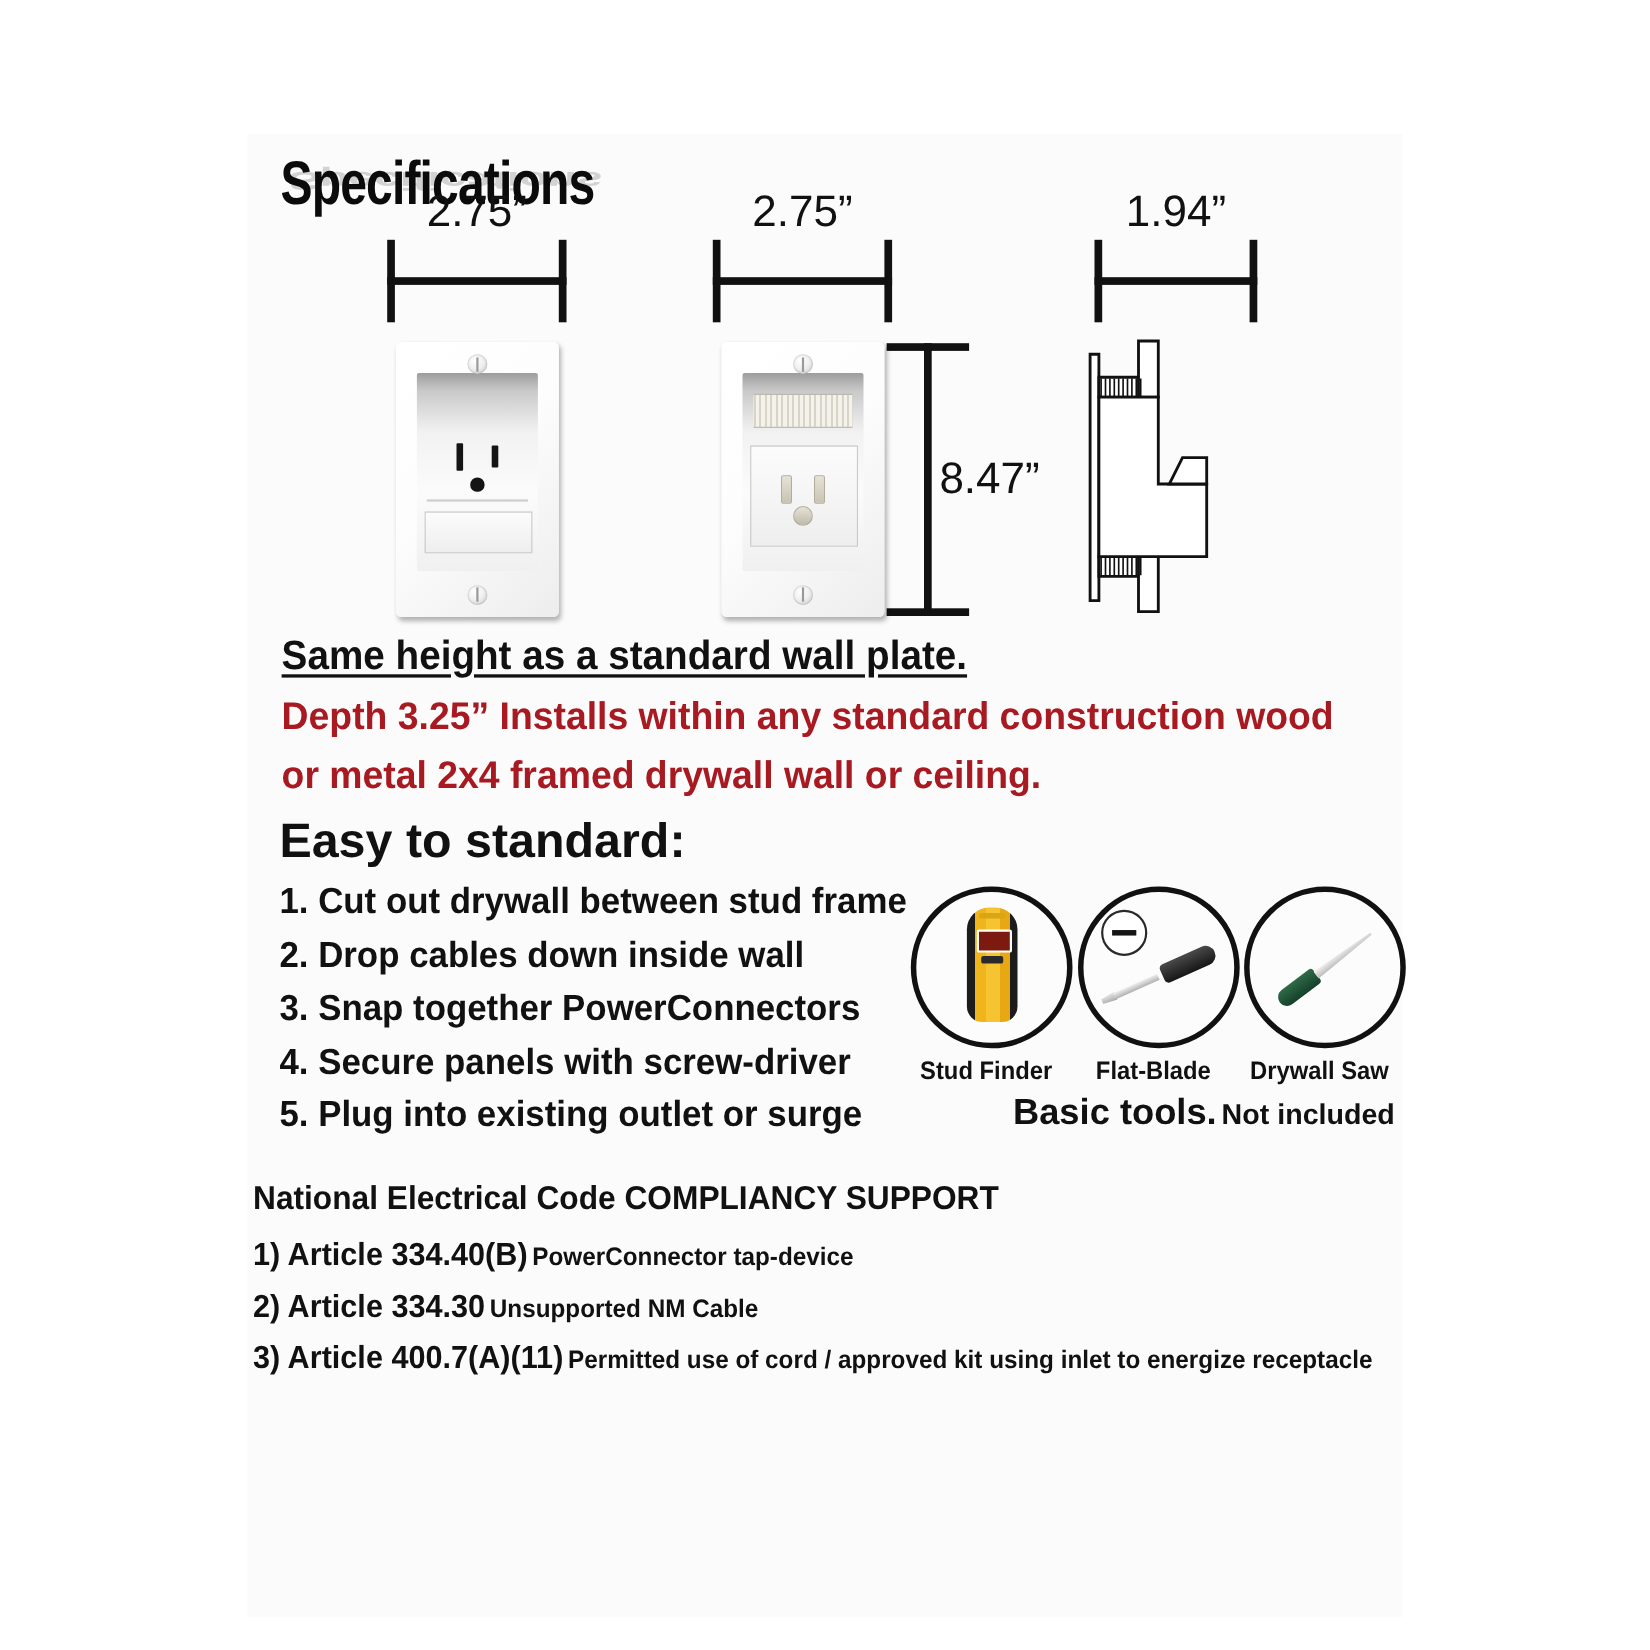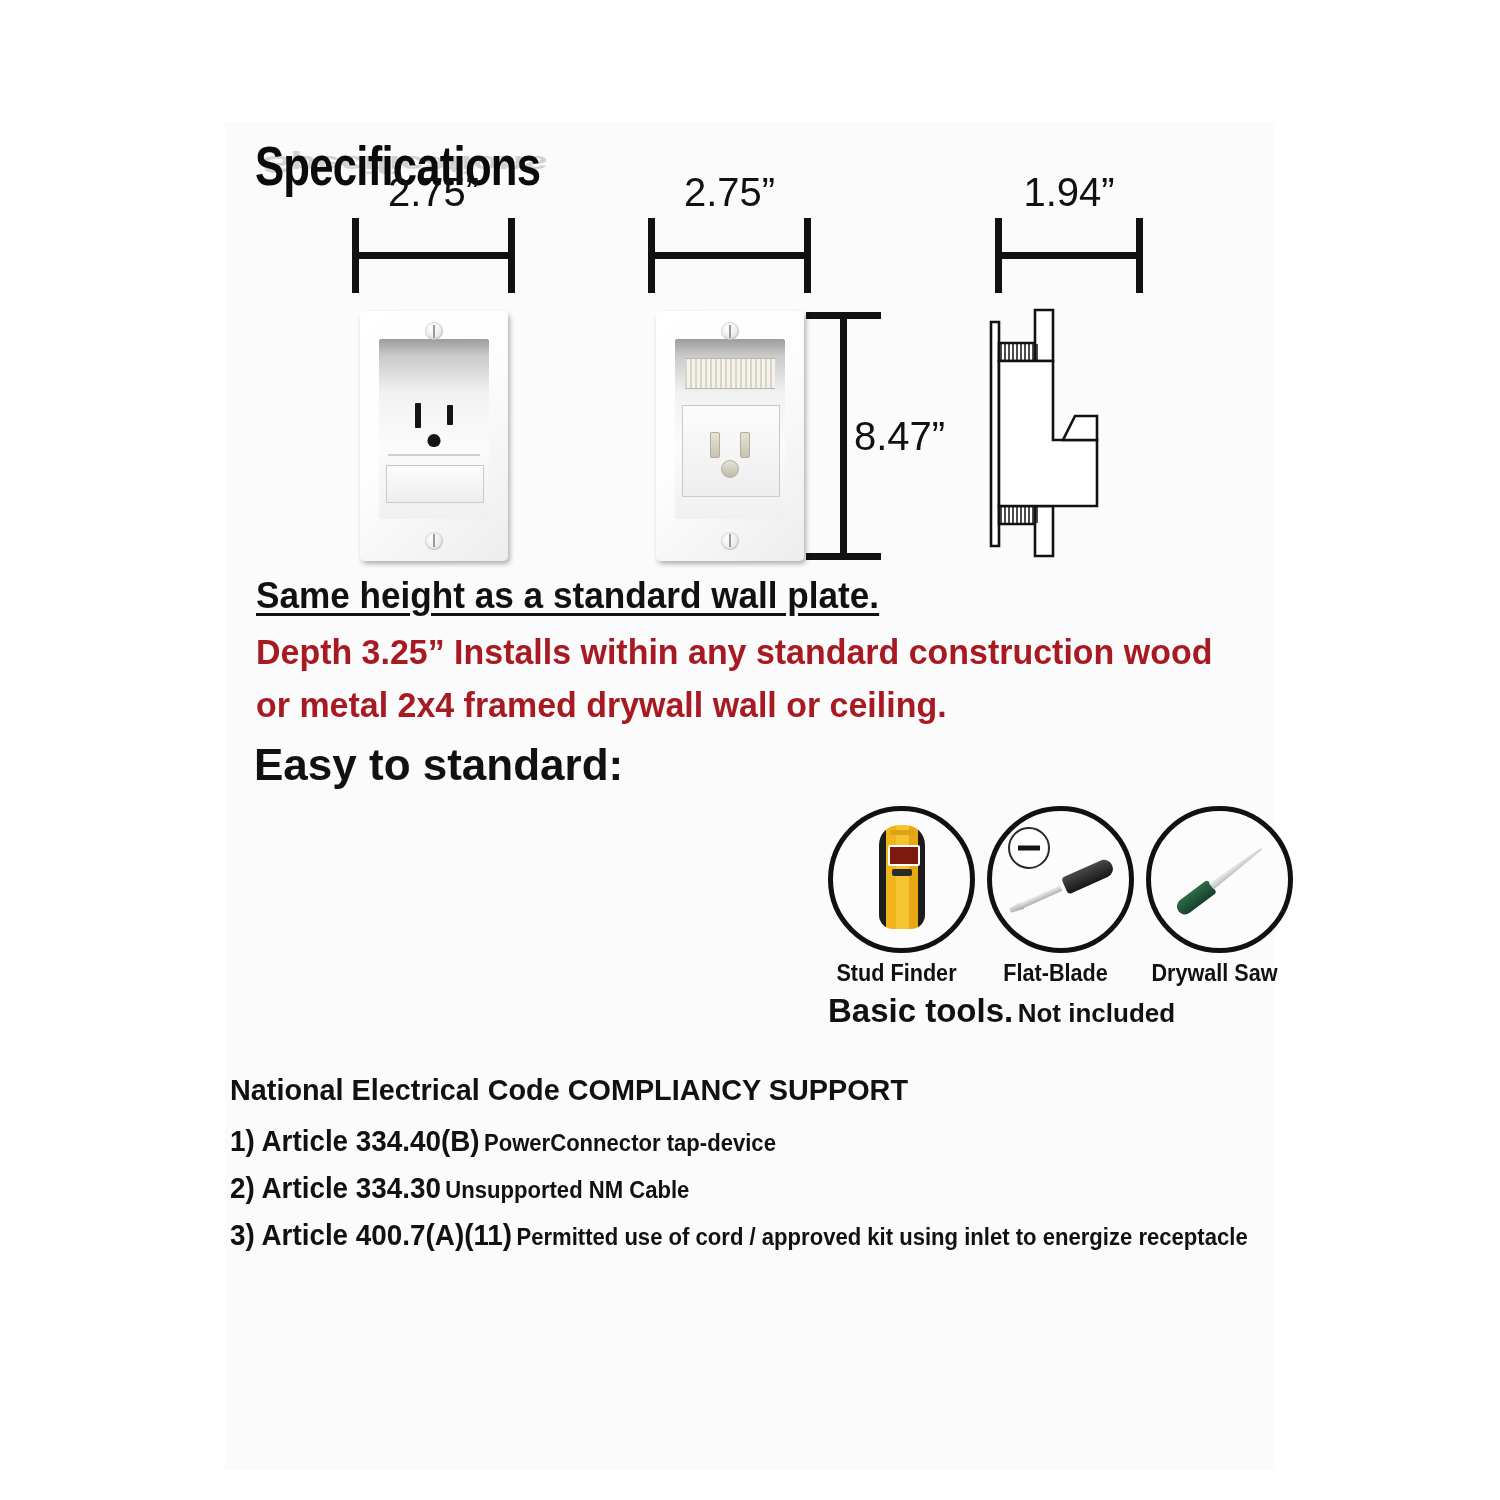--- a/index.html
+++ b/index.html
@@ -276,42 +276,42 @@
     font-weight: bold;
     color: #111;
     line-height: 1.47;
     white-space: nowrap;
     transform: scaleX(0.96);
     transform-origin: left top;
   }
 
   
   .tools { position: absolute; left: 828px; top: 806px; width: 440px; }
-  .tool-row { display: flex; gap: 22px; }
+  .tool-row { display: flex; gap: 12px; justify-content: space-between; }
   .tool { width: 137px; text-align: center; }
   .tool-circle {
     width: 137px;
     height: 137px;
     border-radius: 50%;
     border: 5px solid #111;
     background: #fcfcfc;
     position: relative;
     overflow: hidden;
   }
   .tool-caption {
     margin-top: 7px;
     font-size: 23px;
     font-weight: bold;
     color: #111;
     white-space: nowrap;
     transform: scaleX(0.94);
   }
   .tools-footer {
     margin-top: 5px;
-    text-align: left;
+    text-align: right;
     white-space: nowrap;
   }
   .tools-footer .big {
     font-size: 33px;
     font-weight: bold;
     color: #111;
   }
   .tools-footer .small {
     font-size: 26px;
     font-weight: bold;
@@ -605,20 +605,27 @@
     </svg>
   </div>
 
   <div class="headline-black" style="left:256px; top:575px;">Same height as a standard wall plate.</div>
 
   <div class="headline-red" style="left:256px; top:627px;">Depth 3.25” Installs within any standard construction wood</div>
   <div class="headline-red" style="left:256px; top:680px;">or metal 2x4 framed drywall wall or ceiling.</div>
 
   <div class="easy-title" style="left:254px; top:740px;">Easy to standard:</div>
 
+  <ul class="steps" style="left:254px; top:795px;">
+    <li>1. Cut out drywall between stud frame</li>
+    <li>2. Drop cables down inside wall</li>
+    <li>3. Snap together PowerConnectors</li>
+    <li>4. Secure panels with screw-driver</li>
+    <li>5. Plug into existing outlet or surge</li>
+  </ul>
 
   <div class="tools">
     <div class="tool-row">
 
       <div class="tool">
         <div class="tool-circle">
           <div class="sf-body">
             <div class="sf-top"></div>
             <div class="sf-screen"></div>
             <div class="sf-btn"></div>

